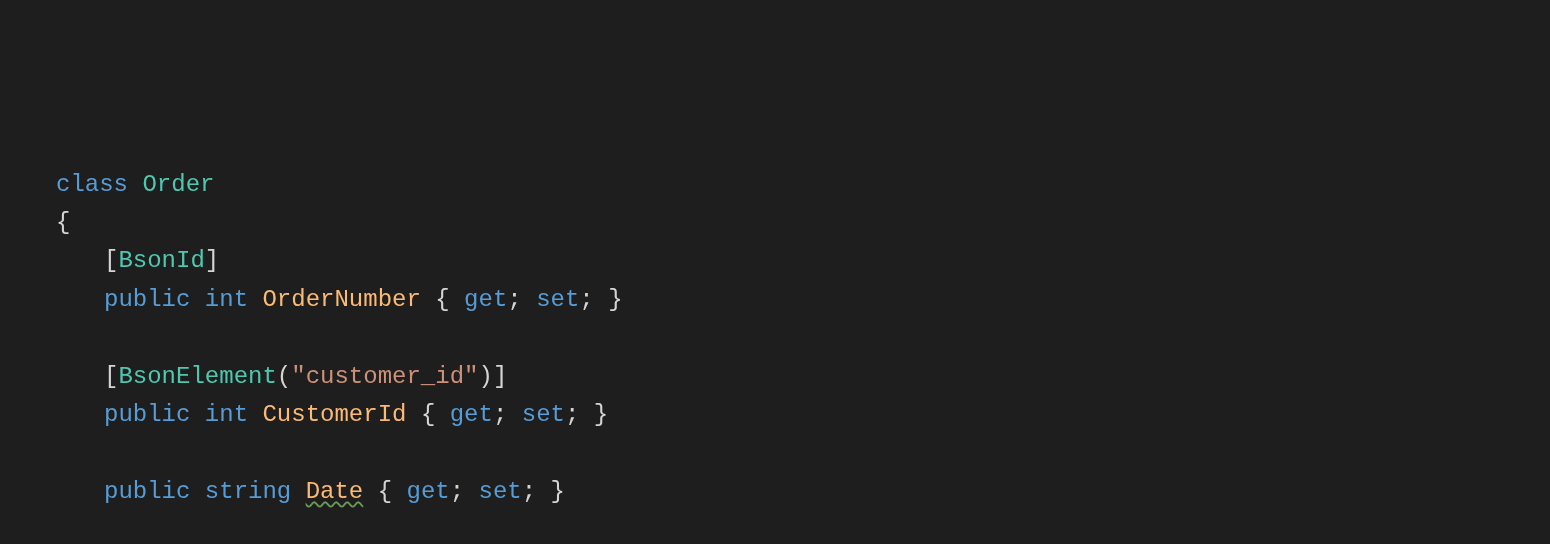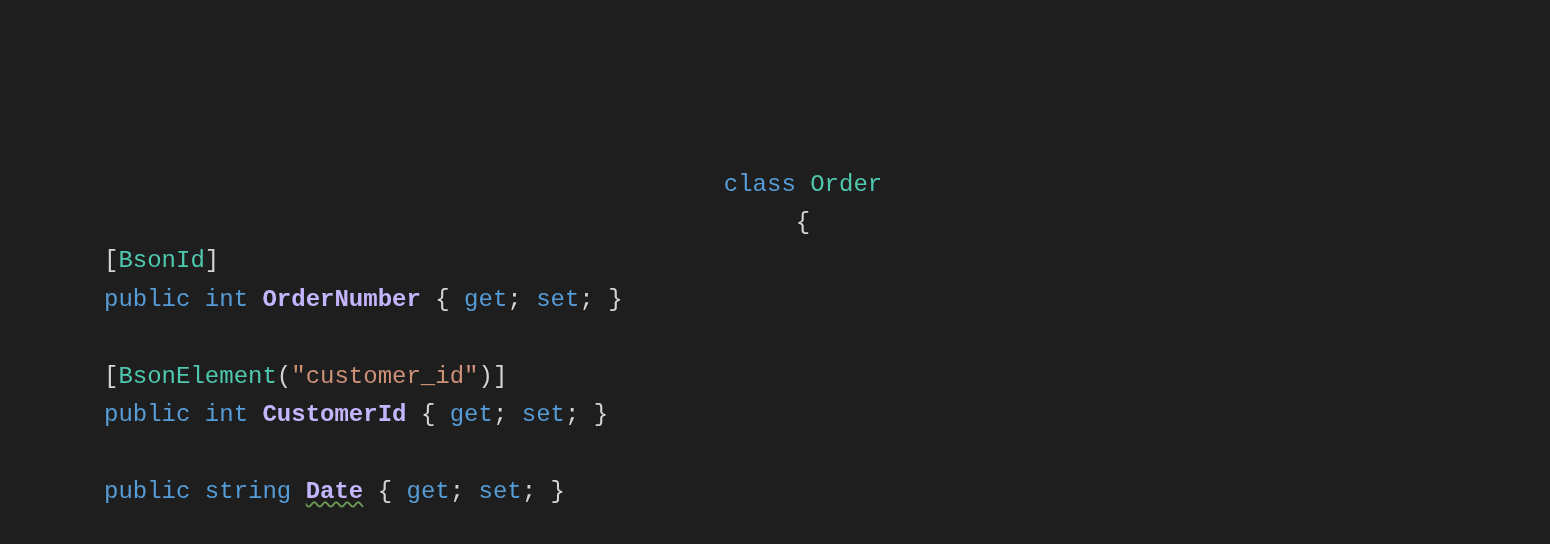--- a/index.html
+++ b/index.html
@@ -12,29 +12,29 @@
       color: #d4d4d4;
       white-space: pre;
     }
     .code-container {
       padding-left: 56px;
     }
     .keyword { color: #569cd6; }
     .type { color: #4ec9b0; }
     .string { color: #ce9178; }
     .punct { color: #d4d4d4; }
-    .ident { color: #c4b5fd; font-weight: bold; }
+    .ident { color: #fdba74; }
     .squiggle {
       text-decoration: underline wavy #6a9955;
       text-decoration-thickness: 2px;
       text-underline-offset: 3px;
       margin-top: 30px;
     }
     .line { display: block; }
-    .indent1 { padding-left: 0; text-align: center; }
+    .indent1 { padding-left: 0; }
     .indent2 { padding-left: 48px; }
     .blank { height: 1.6em; }
   </style>
 </head>
 <body>
 
 
 
 <div class="code-container"><span class="line indent1"><span class="keyword">class</span> <span class="type">Order</span></span><span class="line indent1"><span class="punct">{</span></span><span class="line indent2"><span class="punct">[</span><span class="type">BsonId</span><span class="punct">]</span></span><span class="line indent2"><span class="keyword">public</span> <span class="keyword">int</span> <span class="ident">OrderNumber</span> <span class="punct">{</span> <span class="keyword">get</span><span class="punct">;</span> <span class="keyword">set</span><span class="punct">;</span> <span class="punct">}</span></span><span class="line blank"></span><span class="line indent2"><span class="punct">[</span><span class="type">BsonElement</span><span class="punct">(</span><span class="string">"customer_id"</span><span class="punct">)</span><span class="punct">]</span></span><span class="line indent2"><span class="keyword">public</span> <span class="keyword">int</span> <span class="ident">CustomerId</span> <span class="punct">{</span> <span class="keyword">get</span><span class="punct">;</span> <span class="keyword">set</span><span class="punct">;</span> <span class="punct">}</span></span><span class="line blank"></span><span class="line indent2"><span class="keyword">public</span> <span class="keyword">string</span> <span class="ident squiggle">Date</span> <span class="punct">{</span> <span class="keyword">get</span><span class="punct">;</span> <span class="keyword">set</span><span class="punct">;</span> <span class="punct">}</span></span><span class="line blank"></span></div>
 

